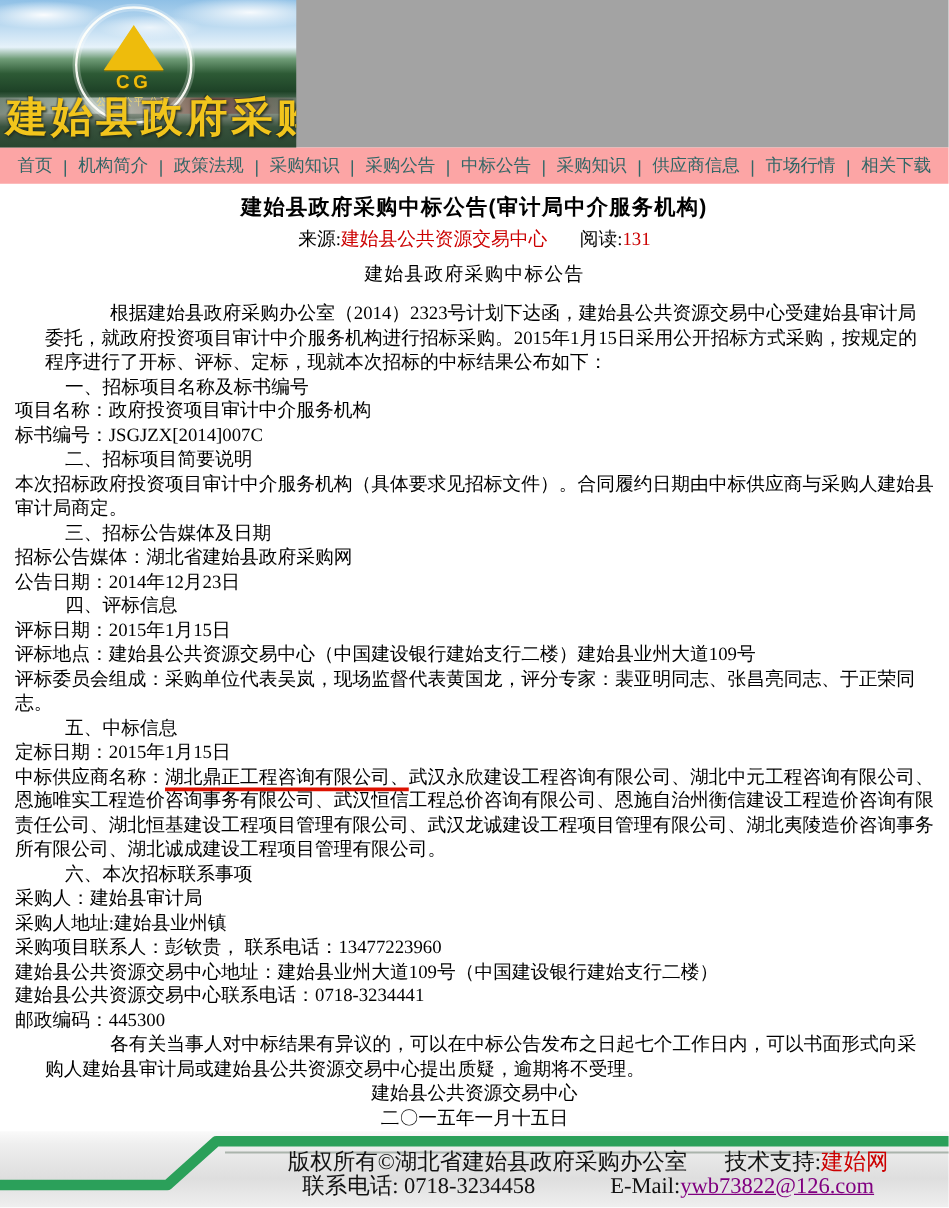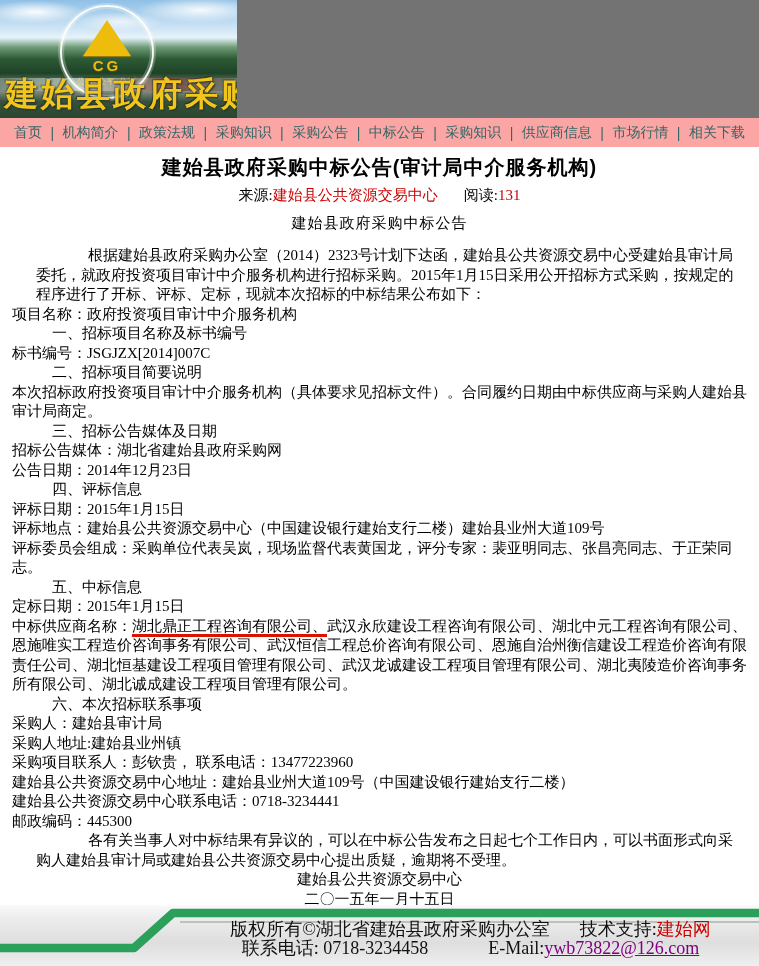--- a/index.html
+++ b/index.html
@@ -4,21 +4,21 @@
 <style>
   * { margin:0; padding:0; box-sizing:border-box; }
   html,body { background:#ffffff; }
   body {
     width:759px; height:966px; position:relative; overflow:hidden;
     font-family:"Liberation Serif","DejaVu Serif",serif;
     color:#000;
   }
 
   
-  .banner { width:759px; height:118px; background:#737373; }
+  .banner { width:759px; height:118px; background:#a3a3a3; }
   .banner-photo {
     width:237px; height:118px; position:relative; overflow:hidden;
     background-image:
       radial-gradient(ellipse 70px 16px at 35px 12px, rgba(255,255,255,.95), rgba(255,255,255,0) 70%),
       radial-gradient(ellipse 90px 18px at 200px 10px, rgba(255,255,255,.9), rgba(255,255,255,0) 70%),
       radial-gradient(ellipse 60px 14px at 120px 22px, rgba(255,255,255,.7), rgba(255,255,255,0) 70%),
       linear-gradient(180deg,#8fc0e6 0%,#c3def2 20%,#e6f2fa 32%,#6f9c77 40%,#2d5a35 50%,#1e4227 62%,#5d7a63 70%,#8d958a 76%,#37513c 86%,#2a4630 100%);
   }
   .banner-road {
     position:absolute; left:0; top:78px; width:100%; height:13px; opacity:.85;
@@ -56,21 +56,21 @@
     justify-content:space-between; padding:0 14px;
     font-family:"Liberation Sans","DejaVu Sans",sans-serif;
     font-size:14px; color:#336666; background:#fca5a5;
   }
   .nav-item { cursor:pointer; white-space:nowrap; }
   .nav-sep { color:#336666; }
 
   
   main { padding:0; }
   h1 {
-    text-align:center; font-size:20px; font-weight:bold; margin:7px 0 5px;
+    text-align:center; font-size:17px; font-weight:bold; margin:7px 0 5px;
     font-family:"Liberation Sans","DejaVu Sans",sans-serif; letter-spacing:1px;
   }
   .meta { text-align:center; font-size:15px; margin-bottom:7px; }
   .meta .gap { display:inline-block; width:26px; }
   .red { color:#cc0000; text-decoration:none; }
   .subtitle { text-align:center; font-size:15px; margin:9px 0 13px; letter-spacing:1px; }
 
   #body { font-size:15px; line-height:19.5px; padding:0 12px; }
   #body .line { min-height:19.5px; }
   #body .para { text-indent:52px;margin-left:24px; }
@@ -131,22 +131,22 @@
   </nav>
 
 <main>
   <h1>建始县政府采购中标公告(审计局中介服务机构)</h1>
   <div class="meta">
     <span>来源:</span><span class="red">建始县公共资源交易中心</span><span class="gap"></span><span>阅读:</span><span class="red">131</span>
   </div>
   <div class="subtitle">建始县政府采购中标公告</div>
   <div id="body">
       <div class="line para">根据建始县政府采购办公室（2014）2323号计划下达函，建始县公共资源交易中心受建始县审计局委托，就政府投资项目审计中介服务机构进行招标采购。2015年1月15日采用公开招标方式采购，按规定的程序进行了开标、评标、定标，现就本次招标的中标结果公布如下：</div>
+      <div class="line section">一、招标项目名称及标书编号</div>
       <div class="line">项目名称：政府投资项目审计中介服务机构</div>
-      <div class="line section">一、招标项目名称及标书编号</div>
       <div class="line">标书编号：JSGJZX[2014]007C</div>
       <div class="line section">二、招标项目简要说明</div>
       <div class="line">本次招标政府投资项目审计中介服务机构（具体要求见招标文件）。合同履约日期由中标供应商与采购人建始县审计局商定。</div>
       <div class="line section">三、招标公告媒体及日期</div>
       <div class="line">招标公告媒体：湖北省建始县政府采购网</div>
       <div class="line">公告日期：2014年12月23日</div>
       <div class="line section">四、评标信息</div>
       <div class="line">评标日期：2015年1月15日</div>
       <div class="line">评标地点：建始县公共资源交易中心（中国建设银行建始支行二楼）建始县业州大道109号</div>
       <div class="line">评标委员会组成：采购单位代表吴岚，现场监督代表黄国龙，评分专家：裴亚明同志、张昌亮同志、于正荣同志。</div>

